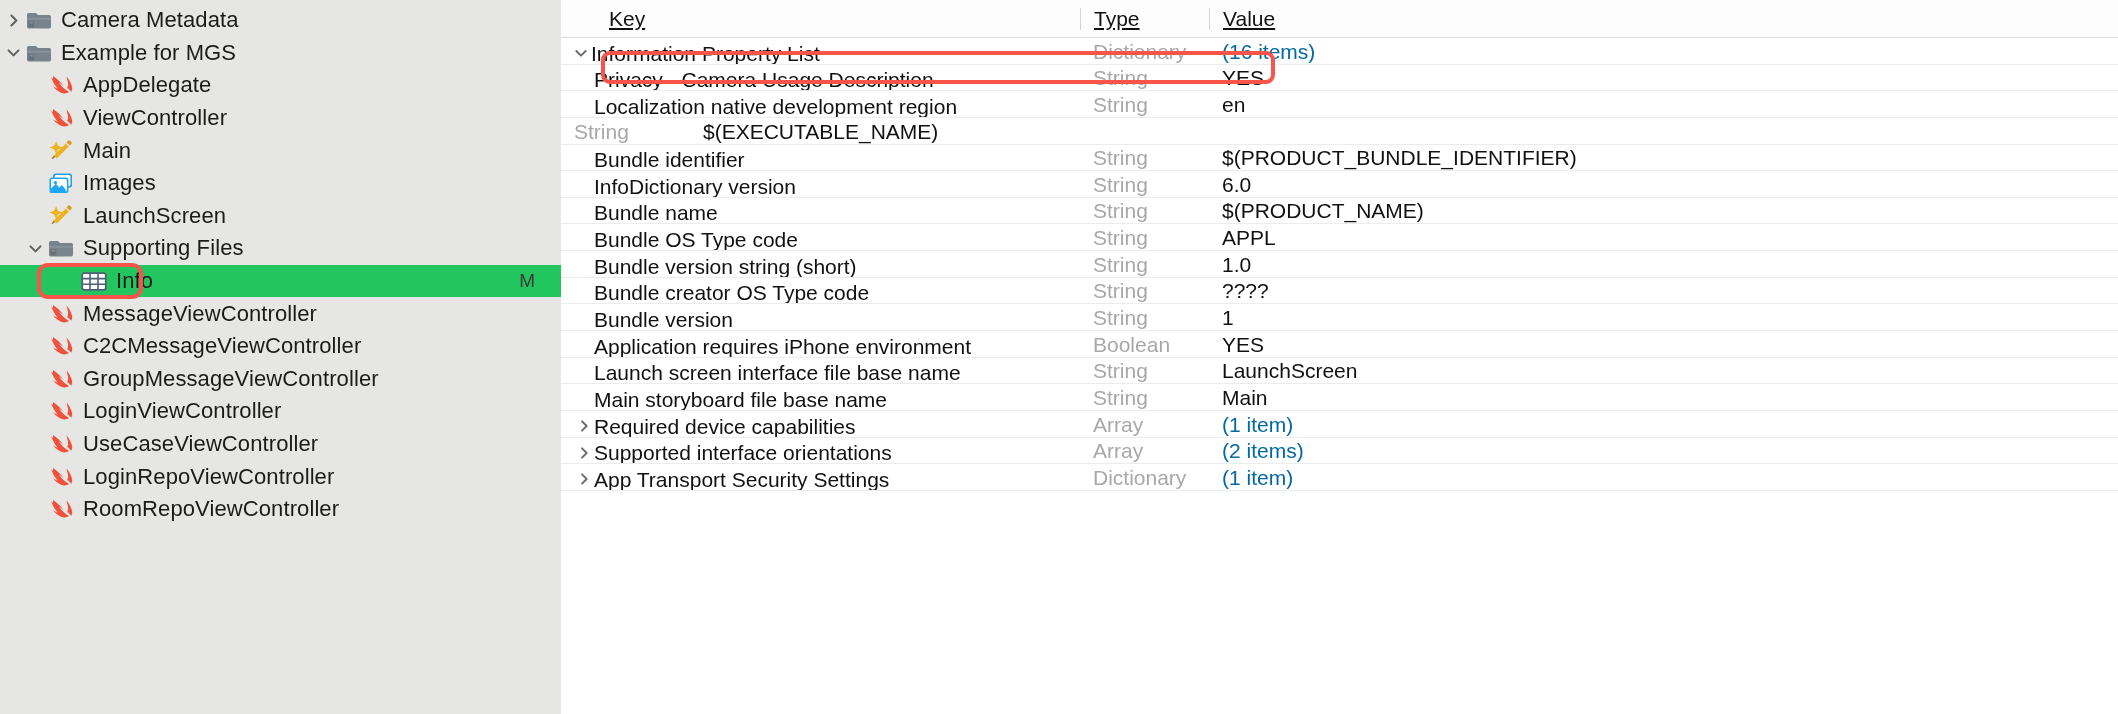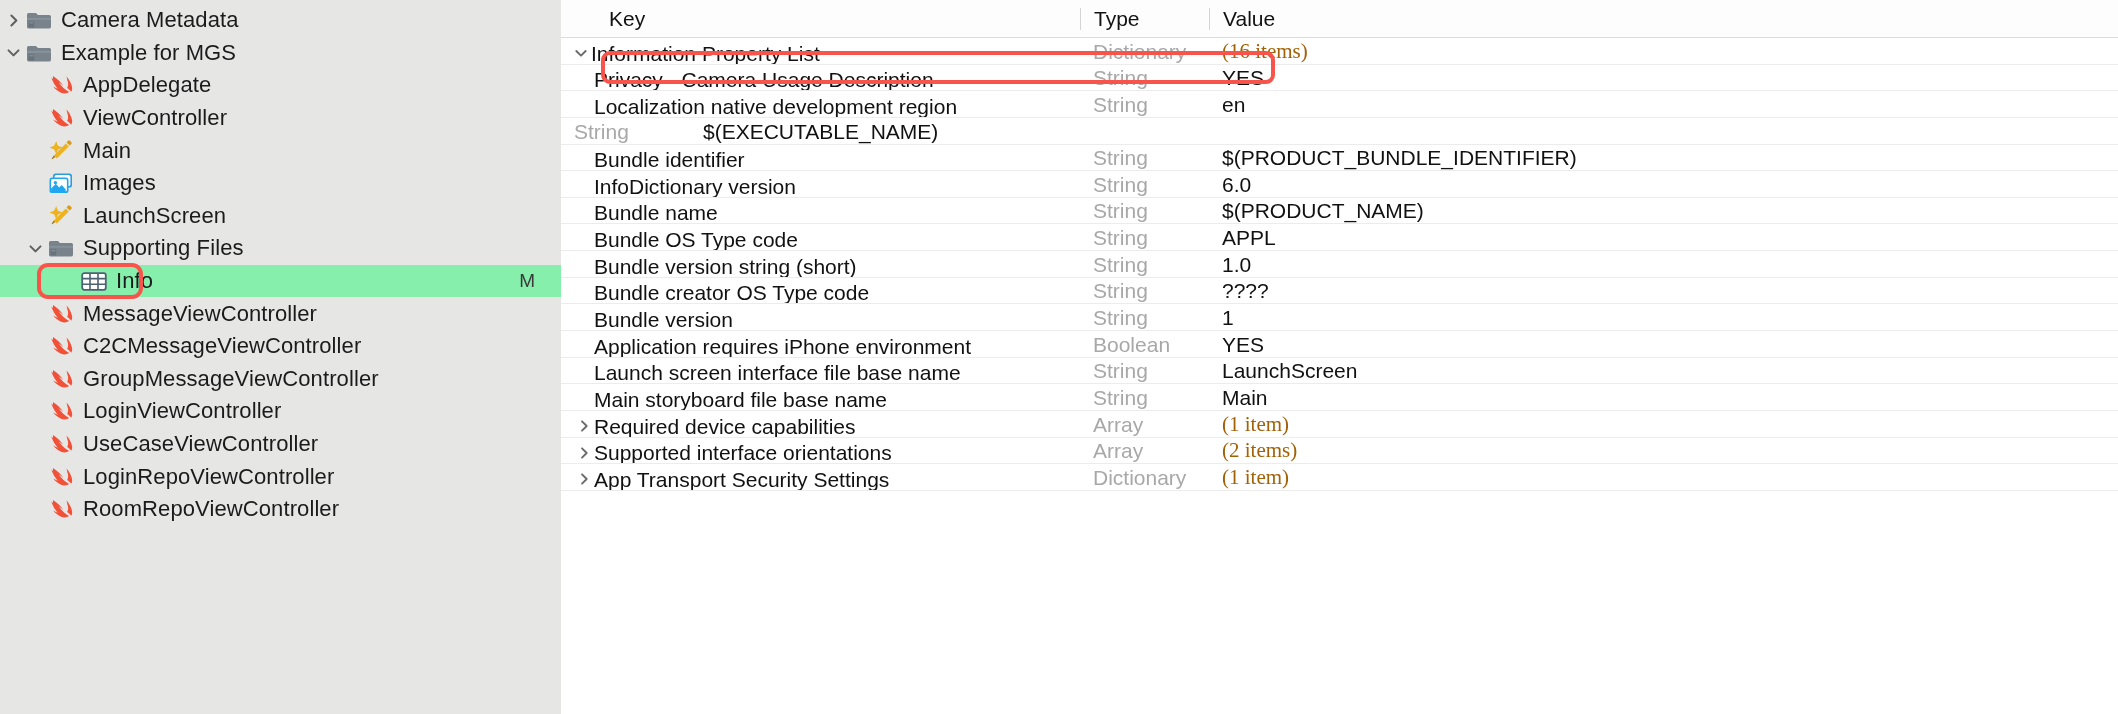--- a/index.html
+++ b/index.html
@@ -22,21 +22,21 @@
   }
   .nav-row {
     height: 32.6px;
     display: flex;
     align-items: center;
     position: relative;
     font-size: 22px;
     color: #1b1b1b;
     white-space: nowrap;
   }
-  .nav-row.selected { background: #86efac; }
+  .nav-row.selected { background: #22c55e; }
   .disclosure {
     width: 22px; flex: 0 0 22px;
     display: flex; align-items: center; justify-content: center;
     color: #6c6c6c;
   }
   .disclosure svg { display:block; }
   .nav-icon {
     width: 30px; flex: 0 0 30px;
     display: flex; align-items: center; justify-content: center;
     margin-right: 7px;
@@ -69,21 +69,21 @@
   }
   .thead {
     height: 38px;
     display: flex;
     align-items: center;
     background: #fdfdfd;
     border-bottom: 1px solid #dcdcdc;
     font-size: 21px;
     color: #121212;
   }
-  .th { position: relative; height: 22px; display: flex; align-items: center; }
+  .th { position: relative; height: 22px; display: flex; align-items: center; text-decoration: underline; }
   .th-key   { width: 519px; padding-left: 48px; }
   .th-type  { width: 129px; padding-left: 13px; border-left: 1px solid #d4d4d4; }
   .th-value { flex: 1 1 auto; padding-left: 13px; border-left: 1px solid #d4d4d4; }
 
   .trow {
     height: 26.65px;
     display: flex;
     align-items: flex-end;
     border-bottom: 1px solid #ececec;
     font-size: 21px;
@@ -123,21 +123,21 @@
     color: #a8a8a8;
     white-space: nowrap;
   }
   .cell-value {
     flex: 1 1 auto;
     padding-left: 13px;
     color: #111111;
     white-space: nowrap;
     overflow: hidden;
   }
-  .cell-value.muted { color: #a16207; font-family: Liberation Serif, serif; }
+  .cell-value.muted { color: #0369a1; }
 
   .redbox-row {
     position: absolute;
     border: 4px solid #f8544b;
     border-radius: 9px;
     pointer-events: none;
     z-index: 5;
   }
 </style>
 </head>

